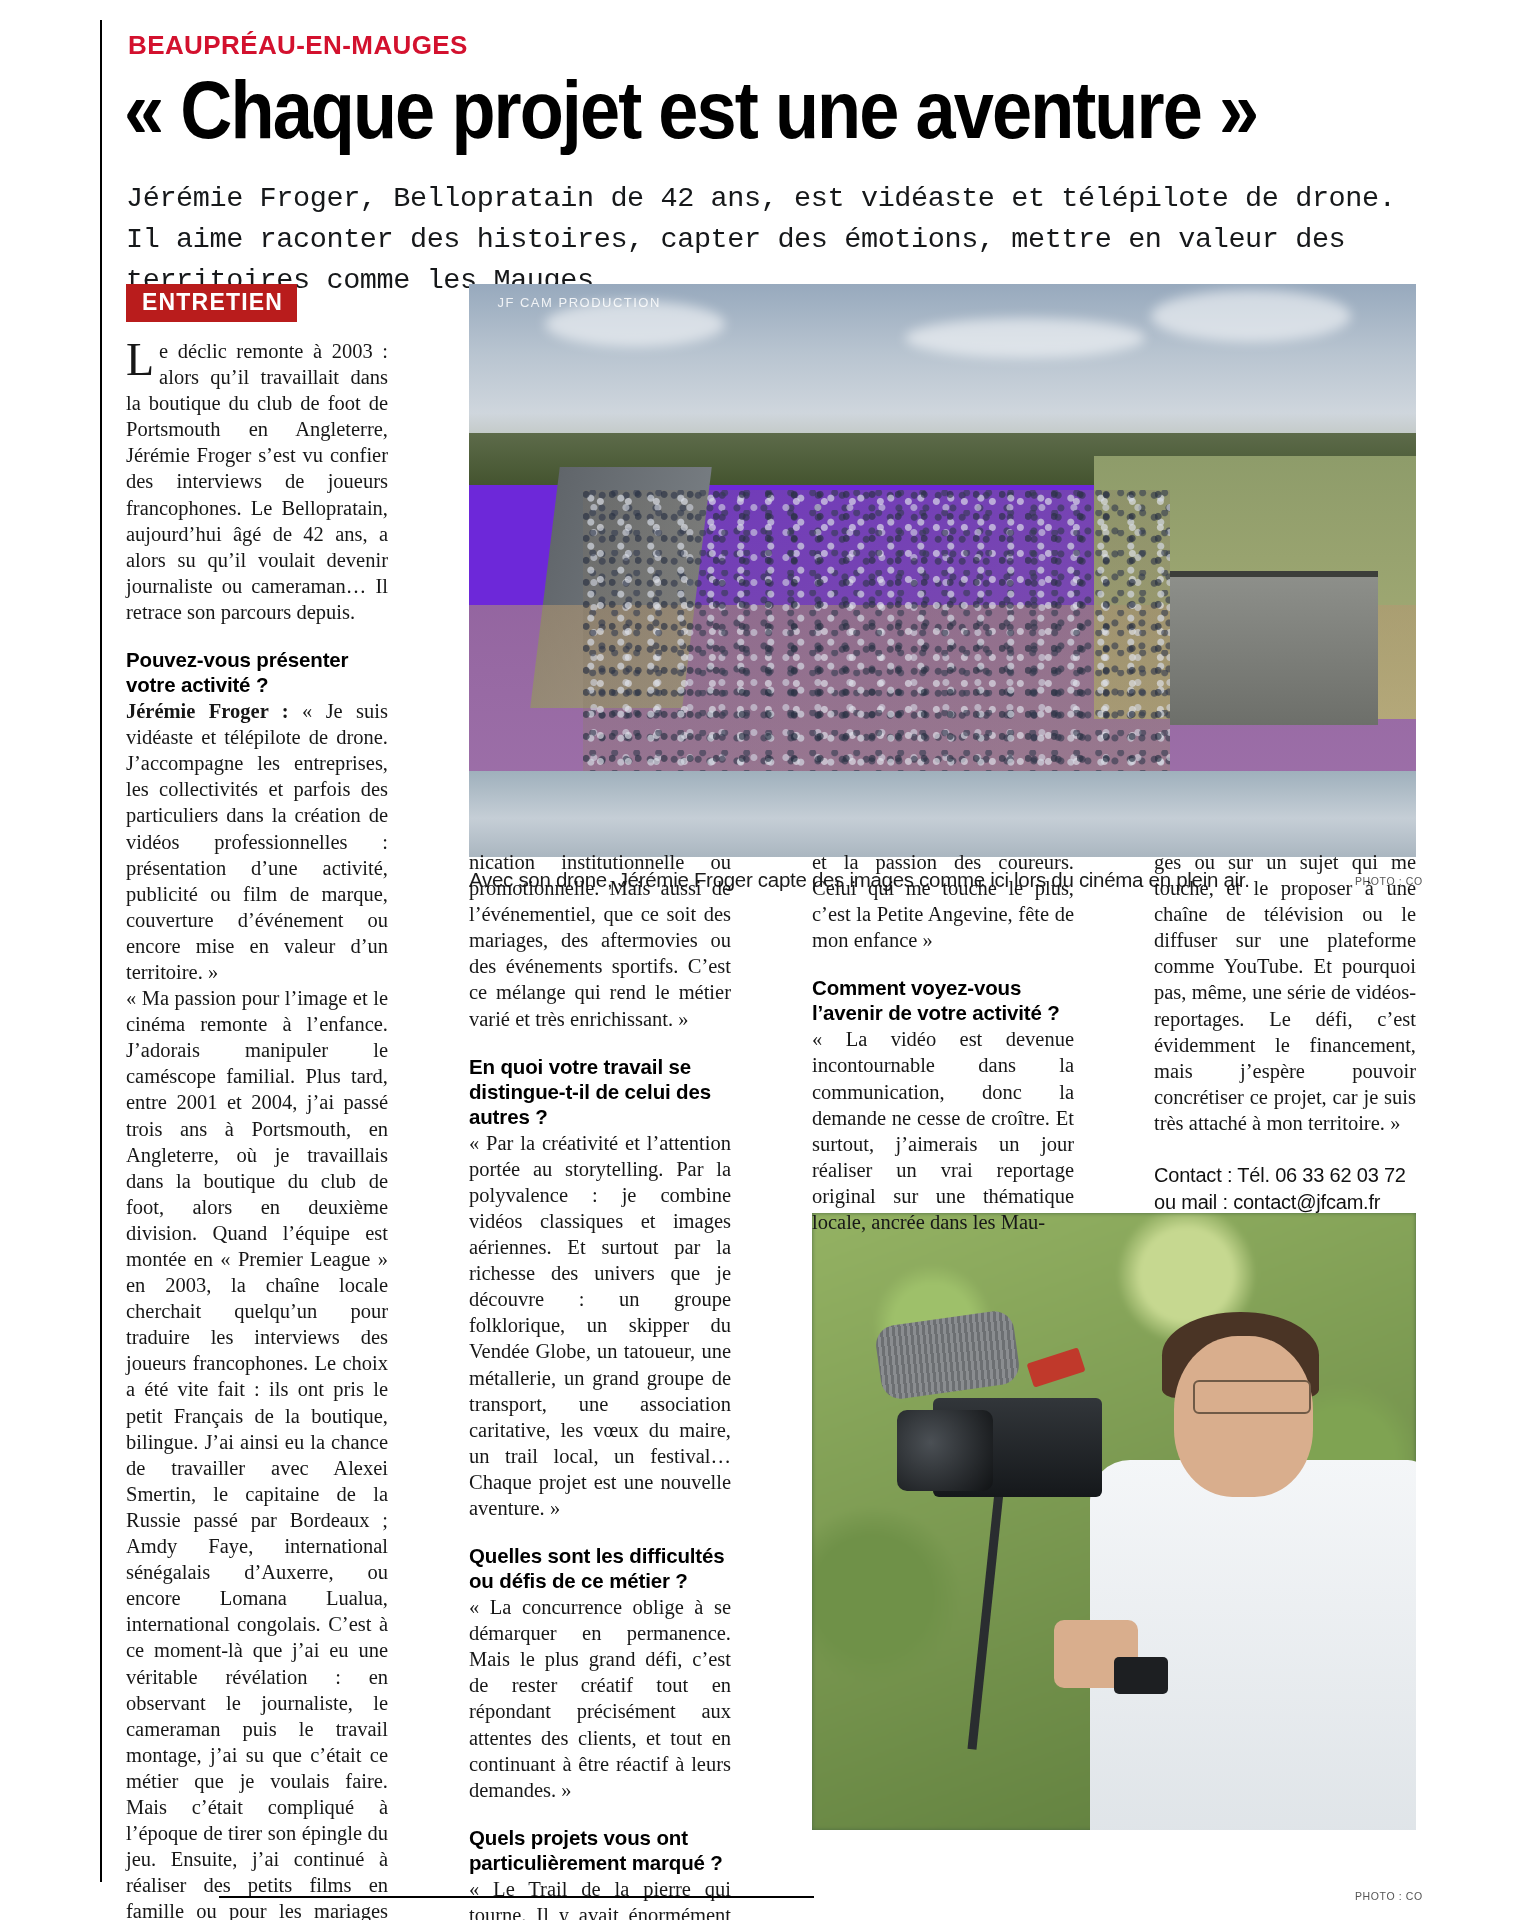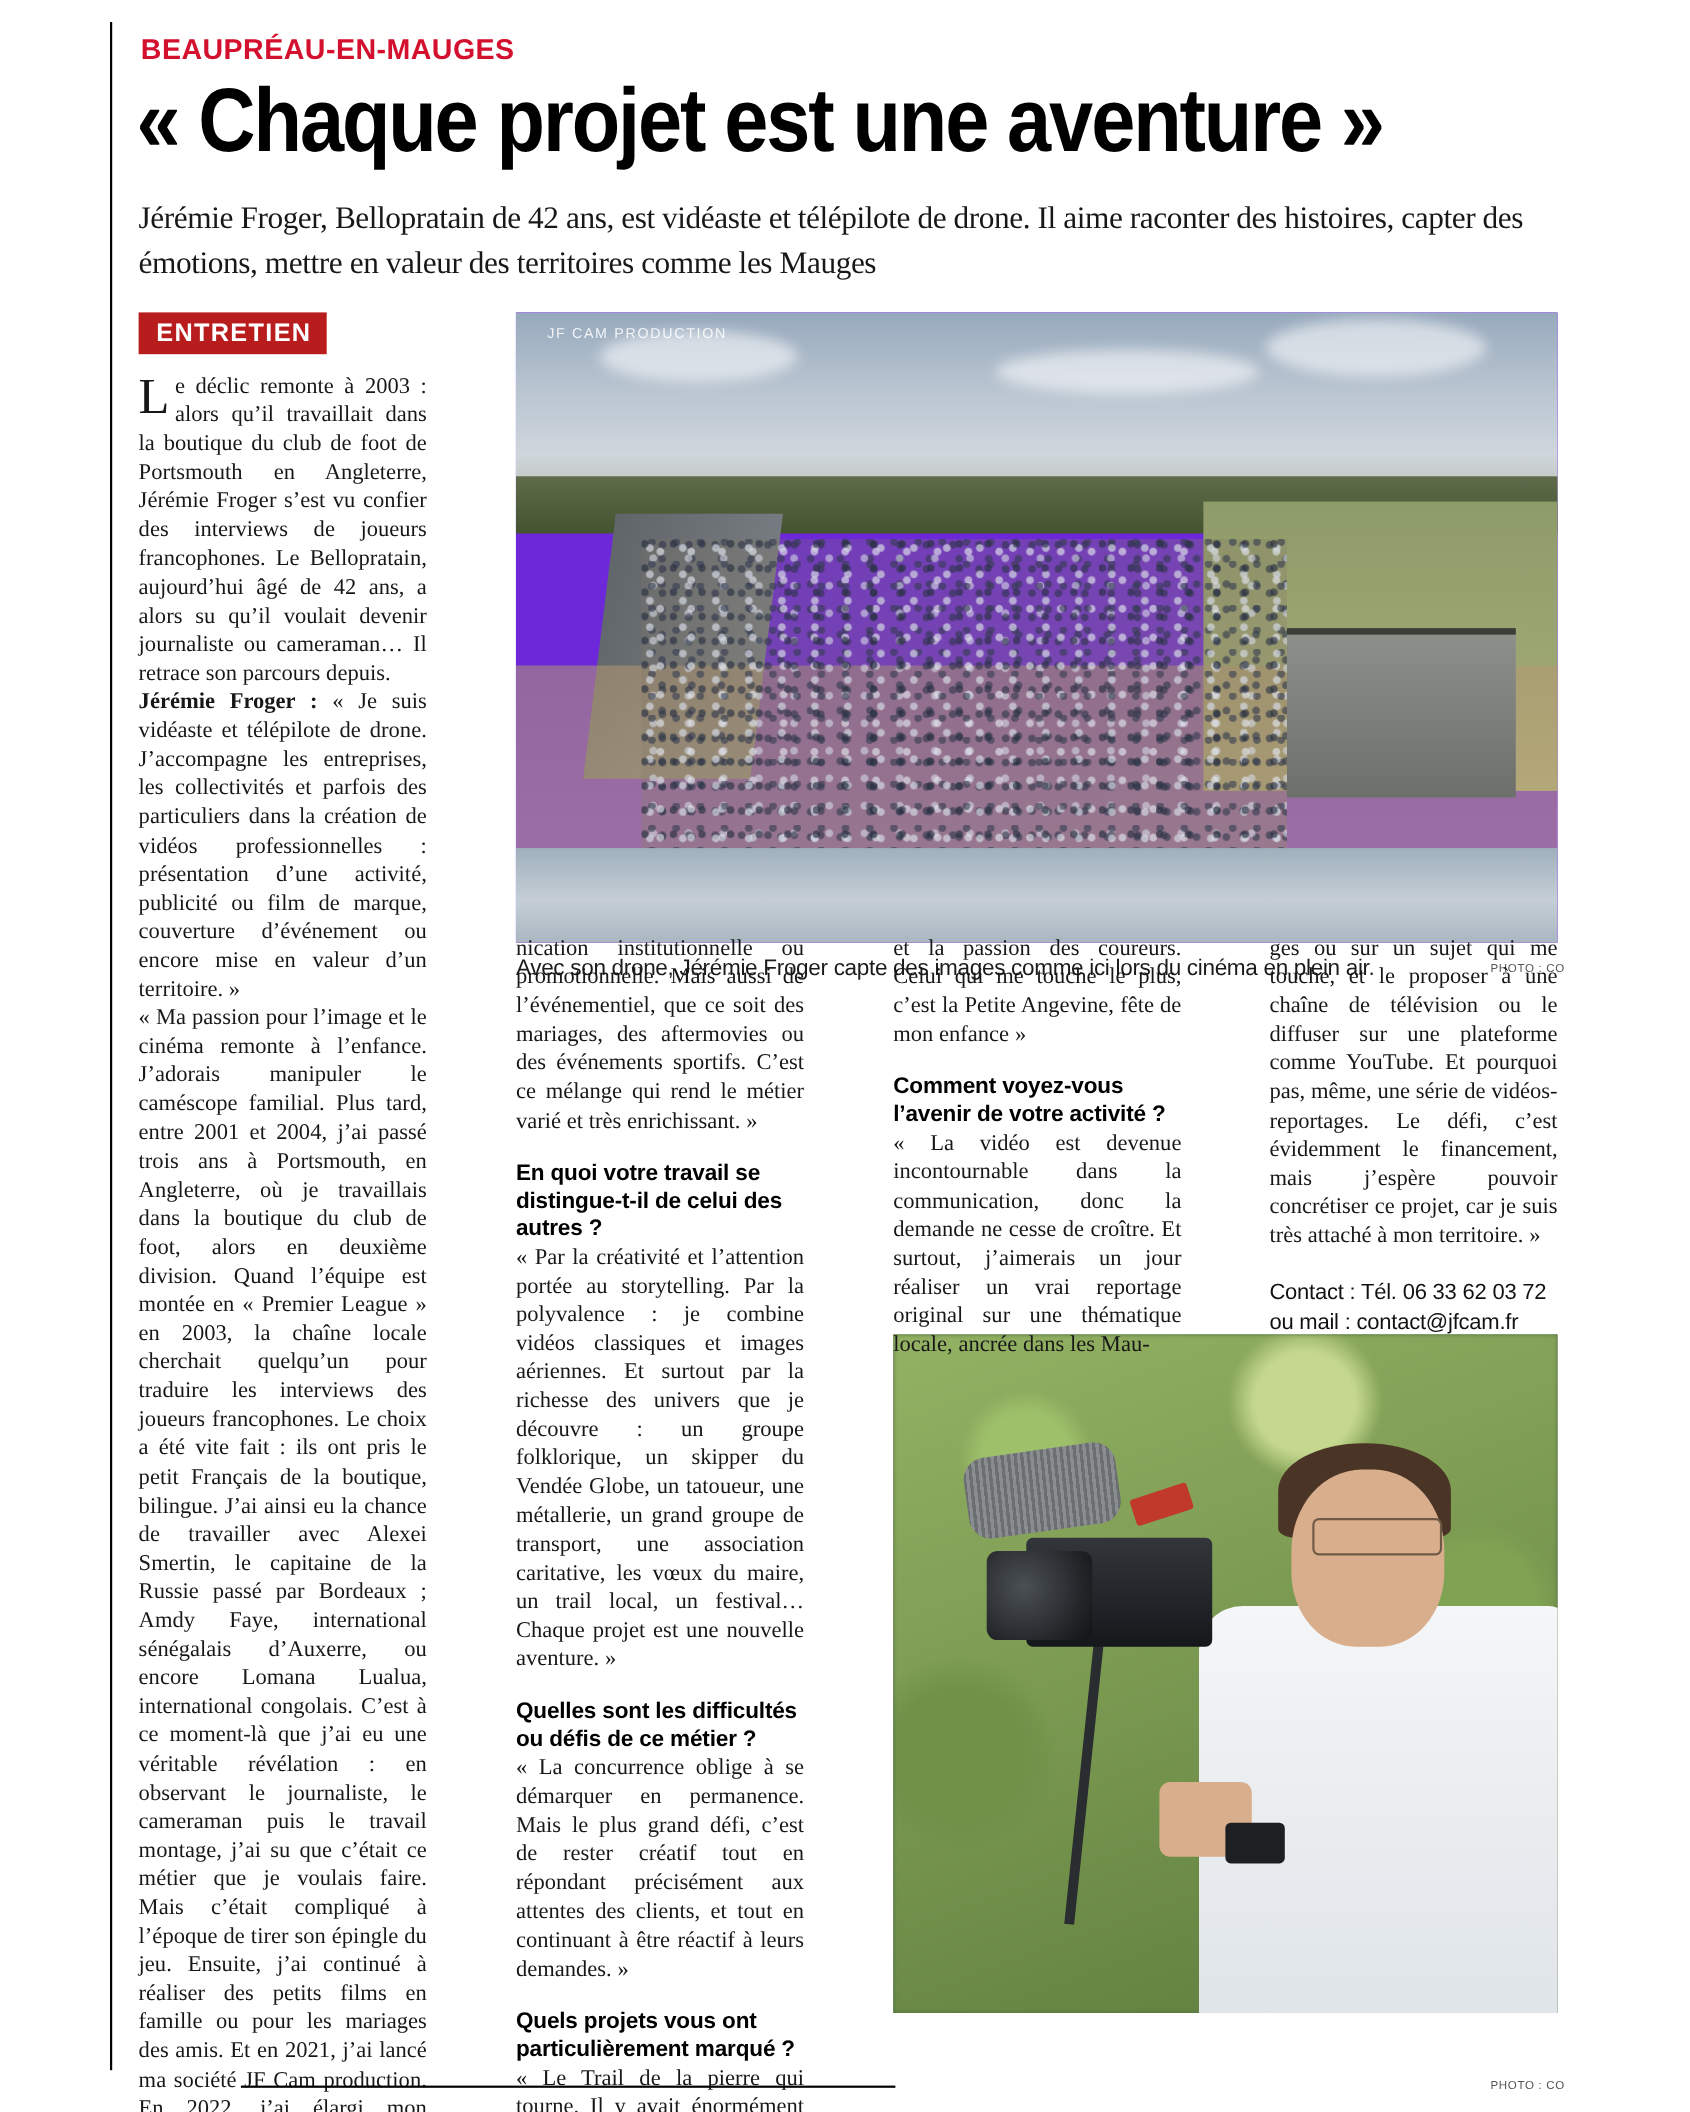--- a/index.html
+++ b/index.html
@@ -55,21 +55,21 @@
     transform: scaleX(0.88);
     transform-origin: left top;
     color: #000;
     white-space: nowrap;
   }
   .standfirst {
     position: absolute;
     left: 126px;
     top: 178px;
     width: 1280px;
-    font-family: Liberation Serif, serif;
+    font-family: Liberation Mono, monospace;
     font-weight: 400;
     font-size: 28.5px;
     line-height: 41px;
     letter-spacing: -0.4px;
     color: #16181a;
   }
 
   
   .cols {
     position: absolute;
@@ -361,20 +361,21 @@
     <div class="watch"></div>
   </div>
   <div class="credit credit-bottom">PHOTO : CO</div>
 
   <div class="cols">
 
     <div class="col col1">
       <div class="entretien-badge">ENTRETIEN</div>
       <p class="body lede">Le déclic remonte à 2003 : alors qu’il travaillait dans la boutique du club de foot de Portsmouth en Angleterre, Jérémie Froger s’est vu confier des interviews de joueurs francophones. Le Bellopratain, aujourd’hui âgé de 42 ans, a alors su qu’il voulait devenir journaliste ou cameraman… Il retrace son parcours depuis.</p>
 
+      <h3 class="q">Pouvez-vous présenter votre activité ?</h3>
       <p class="body"><span class="name-lead">Jérémie Froger :</span><span> « Je suis vidéaste et télépilote de drone. J’accompagne les entreprises, les collectivités et parfois des particuliers dans la création de vidéos professionnelles : présentation d’une activité, publicité ou film de marque, couverture d’événement ou encore mise en valeur d’un territoire. »</span></p>
 
       <p class="body">« Ma passion pour l’image et le cinéma remonte à l’enfance. J’adorais manipuler le caméscope familial. Plus tard, entre 2001 et 2004, j’ai passé trois ans à Portsmouth, en Angleterre, où je travaillais dans la boutique du club de foot, alors en deuxième division. Quand l’équipe est montée en « Premier League » en 2003, la chaîne locale cherchait quelqu’un pour traduire les interviews des joueurs francophones. Le choix a été vite fait : ils ont pris le petit Français de la boutique, bilingue. J’ai ainsi eu la chance de travailler avec Alexei Smertin, le capitaine de la Russie passé par Bordeaux ; Amdy Faye, international sénégalais d’Auxerre, ou encore Lomana Lualua, international congolais. C’est à ce moment-là que j’ai eu une véritable révélation : en observant le journaliste, le cameraman puis le travail montage, j’ai su que c’était ce métier que je voulais faire. Mais c’était compliqué à l’époque de tirer son épingle du jeu. Ensuite, j’ai continué à réaliser des petits films en famille ou pour les mariages des amis. Et en 2021, j’ai lancé ma société JF Cam production. En 2022, j’ai élargi mon activité en me formant et en obtenant la certification de télépilote de drone de la Direction générale de l’aviation civile (DGAC), pour offrir une nouvelle perspective à mes vidéos. »</p>
 
       
       
     </div>
 
     <div class="col col2">
       <div style="height:565px;"></div>

